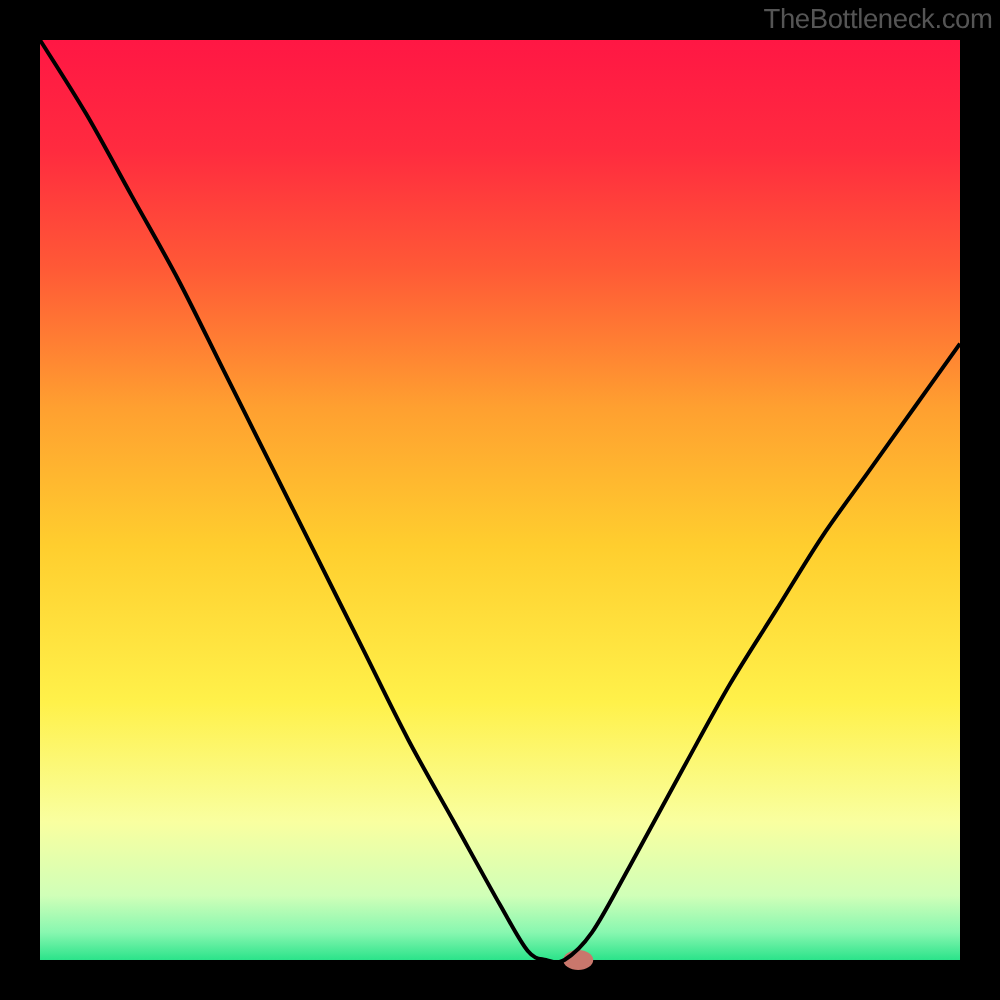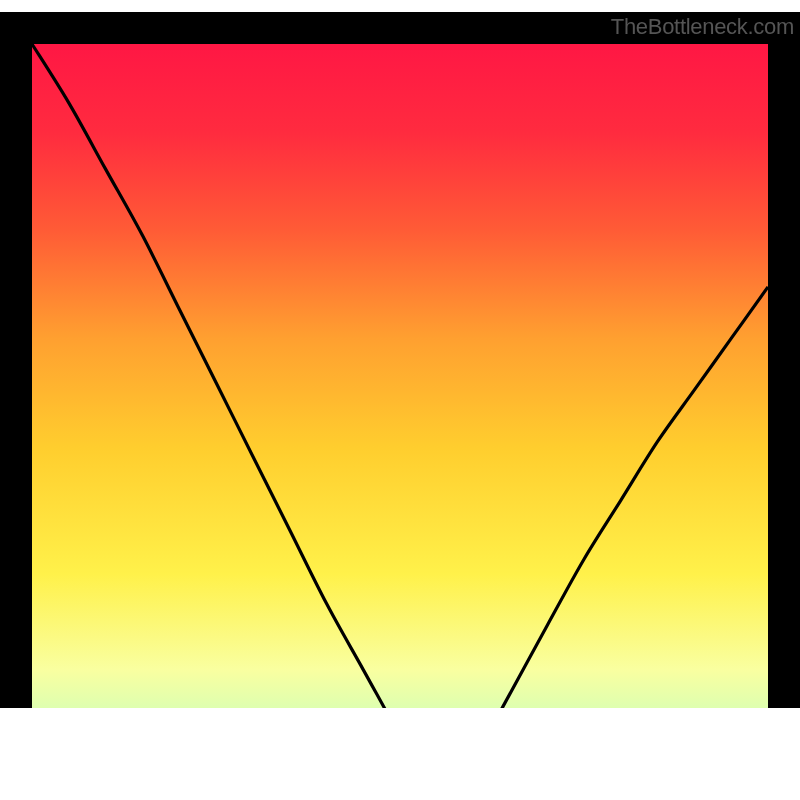--- a/index.html
+++ b/index.html
@@ -3,23 +3,23 @@
 <meta charset="utf-8">
 <style>
   body {
     margin: 0;
     padding: 0;
     background: #fff;
     font-family: Arial, Helvetica, sans-serif;
   }
   .wrap {
     width: 800px;
-    height: 684px;
+    height: 800px;
     position: relative;
-    margin: 12px auto;
+    margin: 0 auto;
   }
   .watermark {
     position: absolute;
     top: 2px;
     right: 6px;
     font-size: 22px;
     color: #555;
     font-weight: 500;
     letter-spacing: -0.3px;
     z-index: 10;

